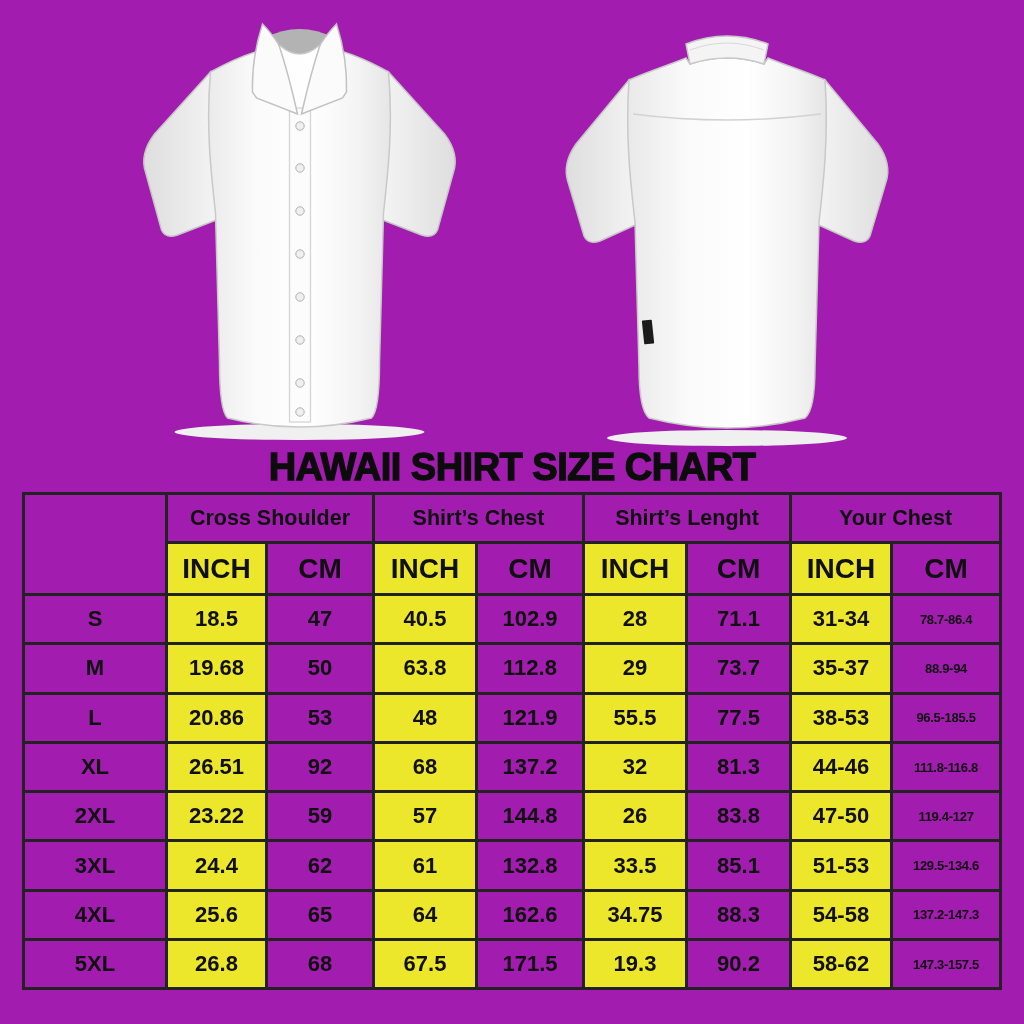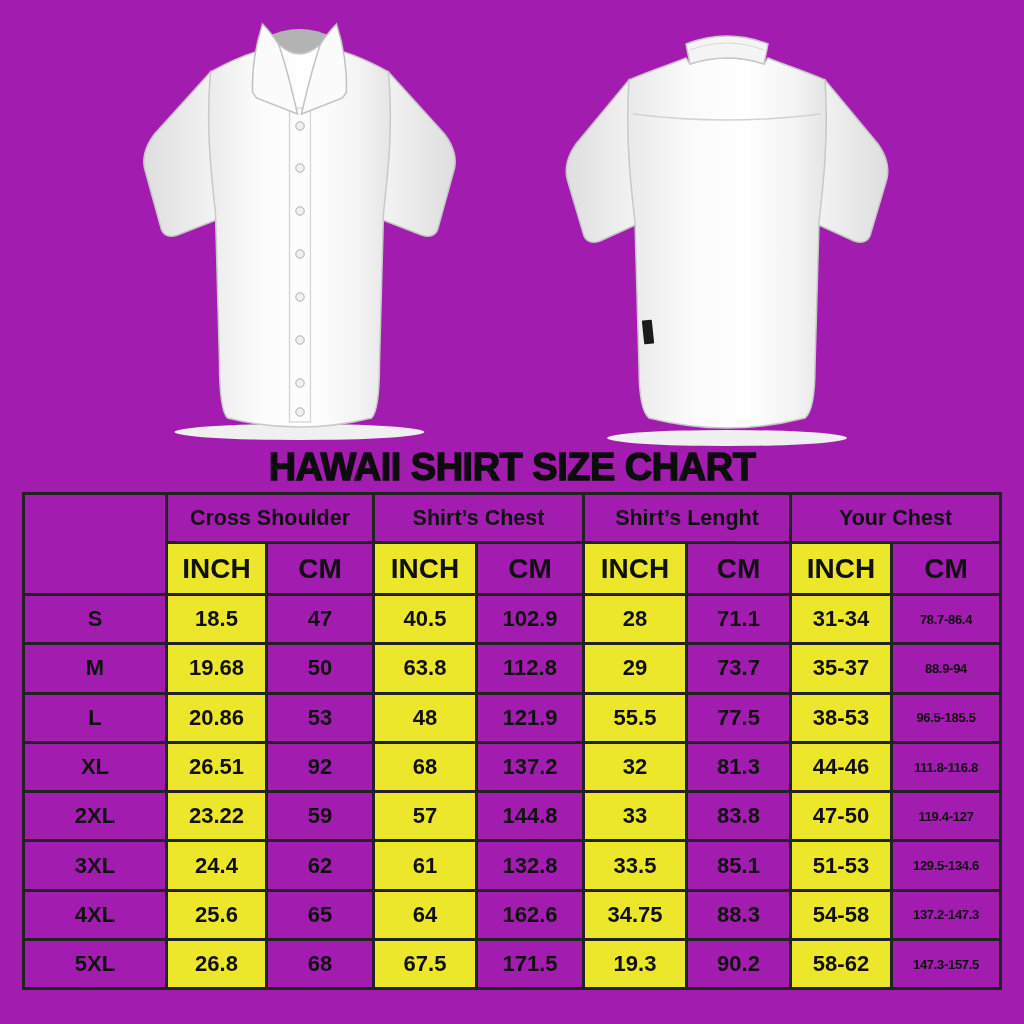--- a/index.html
+++ b/index.html
@@ -209,21 +209,21 @@
       <td>81.3</td>
       <td class="yellow">44-46</td>
       <td class="range">111.8-116.8</td>
     </tr>
     <tr class="data">
       <td class="size">2XL</td>
       <td class="yellow">23.22</td>
       <td>59</td>
       <td class="yellow">57</td>
       <td>144.8</td>
-      <td class="yellow">33</td>
+      <td class="yellow">26</td>
       <td>83.8</td>
       <td class="yellow">47-50</td>
       <td class="range">119.4-127</td>
     </tr>
     <tr class="data">
       <td class="size">3XL</td>
       <td class="yellow">24.4</td>
       <td>62</td>
       <td class="yellow">61</td>
       <td>132.8</td>

